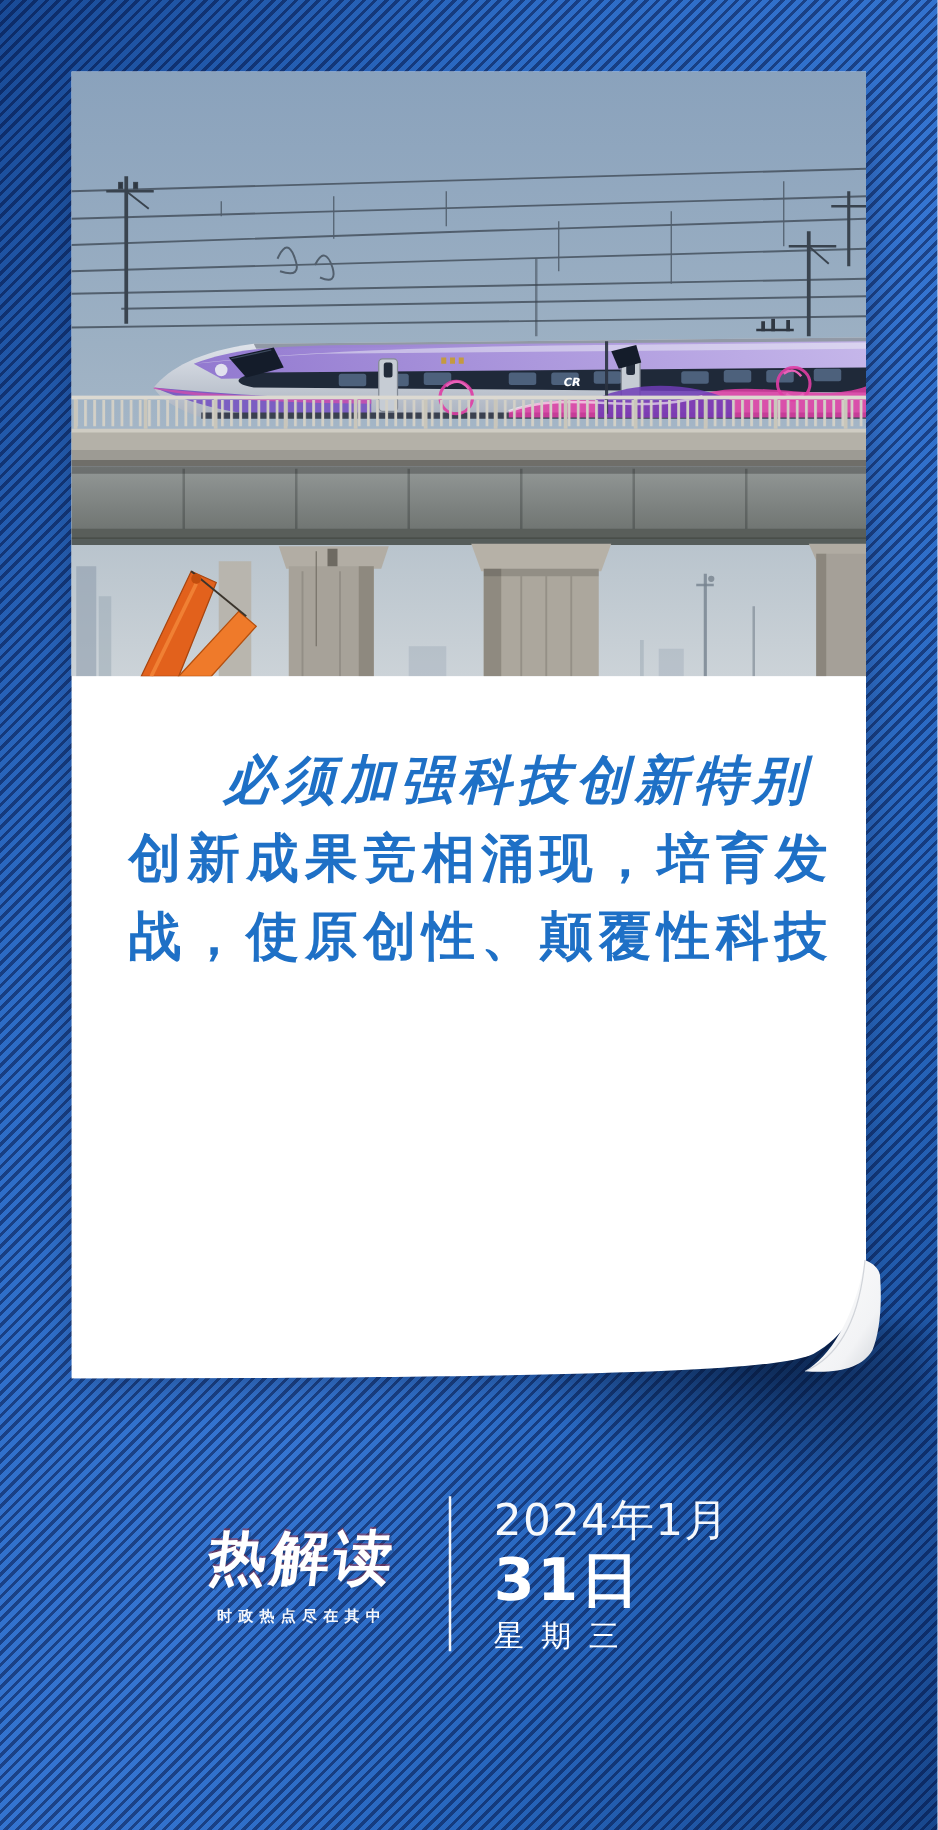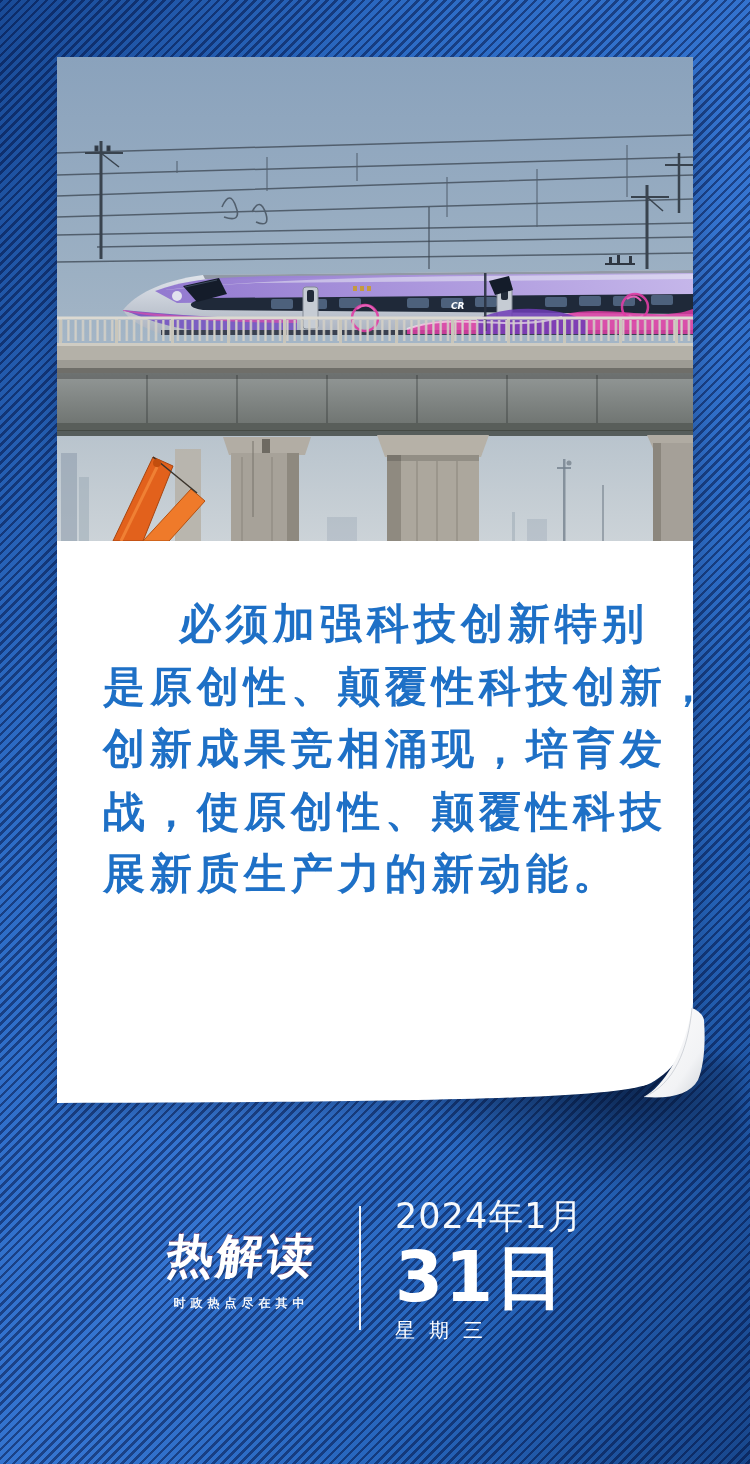--- a/index.html
+++ b/index.html
@@ -14,33 +14,33 @@
     background:rgba(5,18,45,.40);filter:blur(16px);z-index:1;}
   .curl-shadow{position:absolute;left:430px;top:1058px;width:310px;height:130px;z-index:1;
     background:radial-gradient(ellipse at 62% 28%, rgba(5,20,48,.58) 0%, rgba(5,20,48,.26) 45%, rgba(5,20,48,0) 72%);
     filter:blur(7px);}
   .card{position:absolute;left:57px;top:57px;width:636px;height:1046px;background:#ffffff;z-index:2;
     clip-path:path('M0,0 H636 V946 C635,984 622,1010 594,1026 C566,1040 420,1045 0,1046 Z');}
   .photo{display:block;width:636px;height:484px;}
   .quote{padding:52px 30px 0 46px;}
   .qline{white-space:nowrap;font-weight:700;font-size:42px;line-height:62.5px;
     letter-spacing:5px;color:#1e70c6;}
-  .qline.indent{text-indent:76px;}
+  .qline.indent{text-indent:76px;font-style:italic;}
   .flap{position:absolute;left:600px;top:1000px;width:120px;height:110px;z-index:5;}
   .footer{position:absolute;left:0;top:1193px;width:750px;display:flex;justify-content:center;
     align-items:center;z-index:4;color:#fff;}
   .brand{text-align:center;margin-right:42px;}
   .logo{font-size:47px;font-weight:900;color:#ffffff;letter-spacing:3px;transform:skewX(-7deg);
     text-shadow:0 -1.5px 0 rgba(185,45,55,.45), 2px 2px 0 rgba(20,60,120,.35);}
   .tagline{font-size:12px;letter-spacing:5px;color:#ffffff;margin-top:7px;font-weight:600;opacity:.95;}
   .divider{width:2.5px;height:124px;background:#ffffff;opacity:.95;}
   .datecol{margin-left:34px;}
   .d1{font-size:35px;font-weight:400;letter-spacing:1px;opacity:.96;}
-  .d2{font-size:69px;font-weight:800;line-height:1.08;letter-spacing:2px;}
-  .d3{font-size:20px;letter-spacing:14px;font-weight:500;margin-top:2px;}
+  .d2{font-size:47px;font-weight:800;line-height:1.08;letter-spacing:2px;}
+  .d3{font-size:24px;letter-spacing:14px;font-weight:500;margin-top:2px;}
 </style>
 </head>
 <body>
 
 <div class="page">
 
   <div class="card-backshadow"></div>
   <div class="curl-shadow"></div>
 
   <div class="card">
@@ -239,24 +239,22 @@
         <path d="M56,484 L96,400 L116,409 L86,484 Z" fill="#e2611c" stroke="#a8450f" stroke-width="1"></path>
         <path d="M64,484 L100,410" stroke="#f08034" stroke-width="3" fill="none"></path>
         <path d="M86,484 L134,432 L148,444 L112,484 Z" fill="#ef7a2a" stroke="#b5500f" stroke-width="1"></path>
         <path d="M96,400 L140,436" stroke="#3a342c" stroke-width="1.5" fill="none"></path>
         <circle cx="100" cy="406" r="4" fill="#c24e0e"></circle>
       </g>
     </svg>
 
     <div class="quote">
       <div class="qline indent">必须加强科技创新特别</div>
-      <div class="qline">是原创性、颠覆性科技创新，</div>
       <div class="qline">创新成果竞相涌现，培育发</div>
       <div class="qline">战，使原创性、颠覆性科技</div>
-      <div class="qline">展新质生产力的新动能。</div>
     </div>
   </div>
 
   <svg class="flap" viewBox="0 0 120 110" xmlns="http://www.w3.org/2000/svg">
     <defs>
       <linearGradient id="flapG" x1="0" y1="0" x2="1" y2="1">
         <stop offset="0" stop-color="#ffffff"></stop>
           <stop offset=".7" stop-color="#f2f3f5"></stop>
           <stop offset="1" stop-color="#cfd3d8"></stop>
       </linearGradient>

